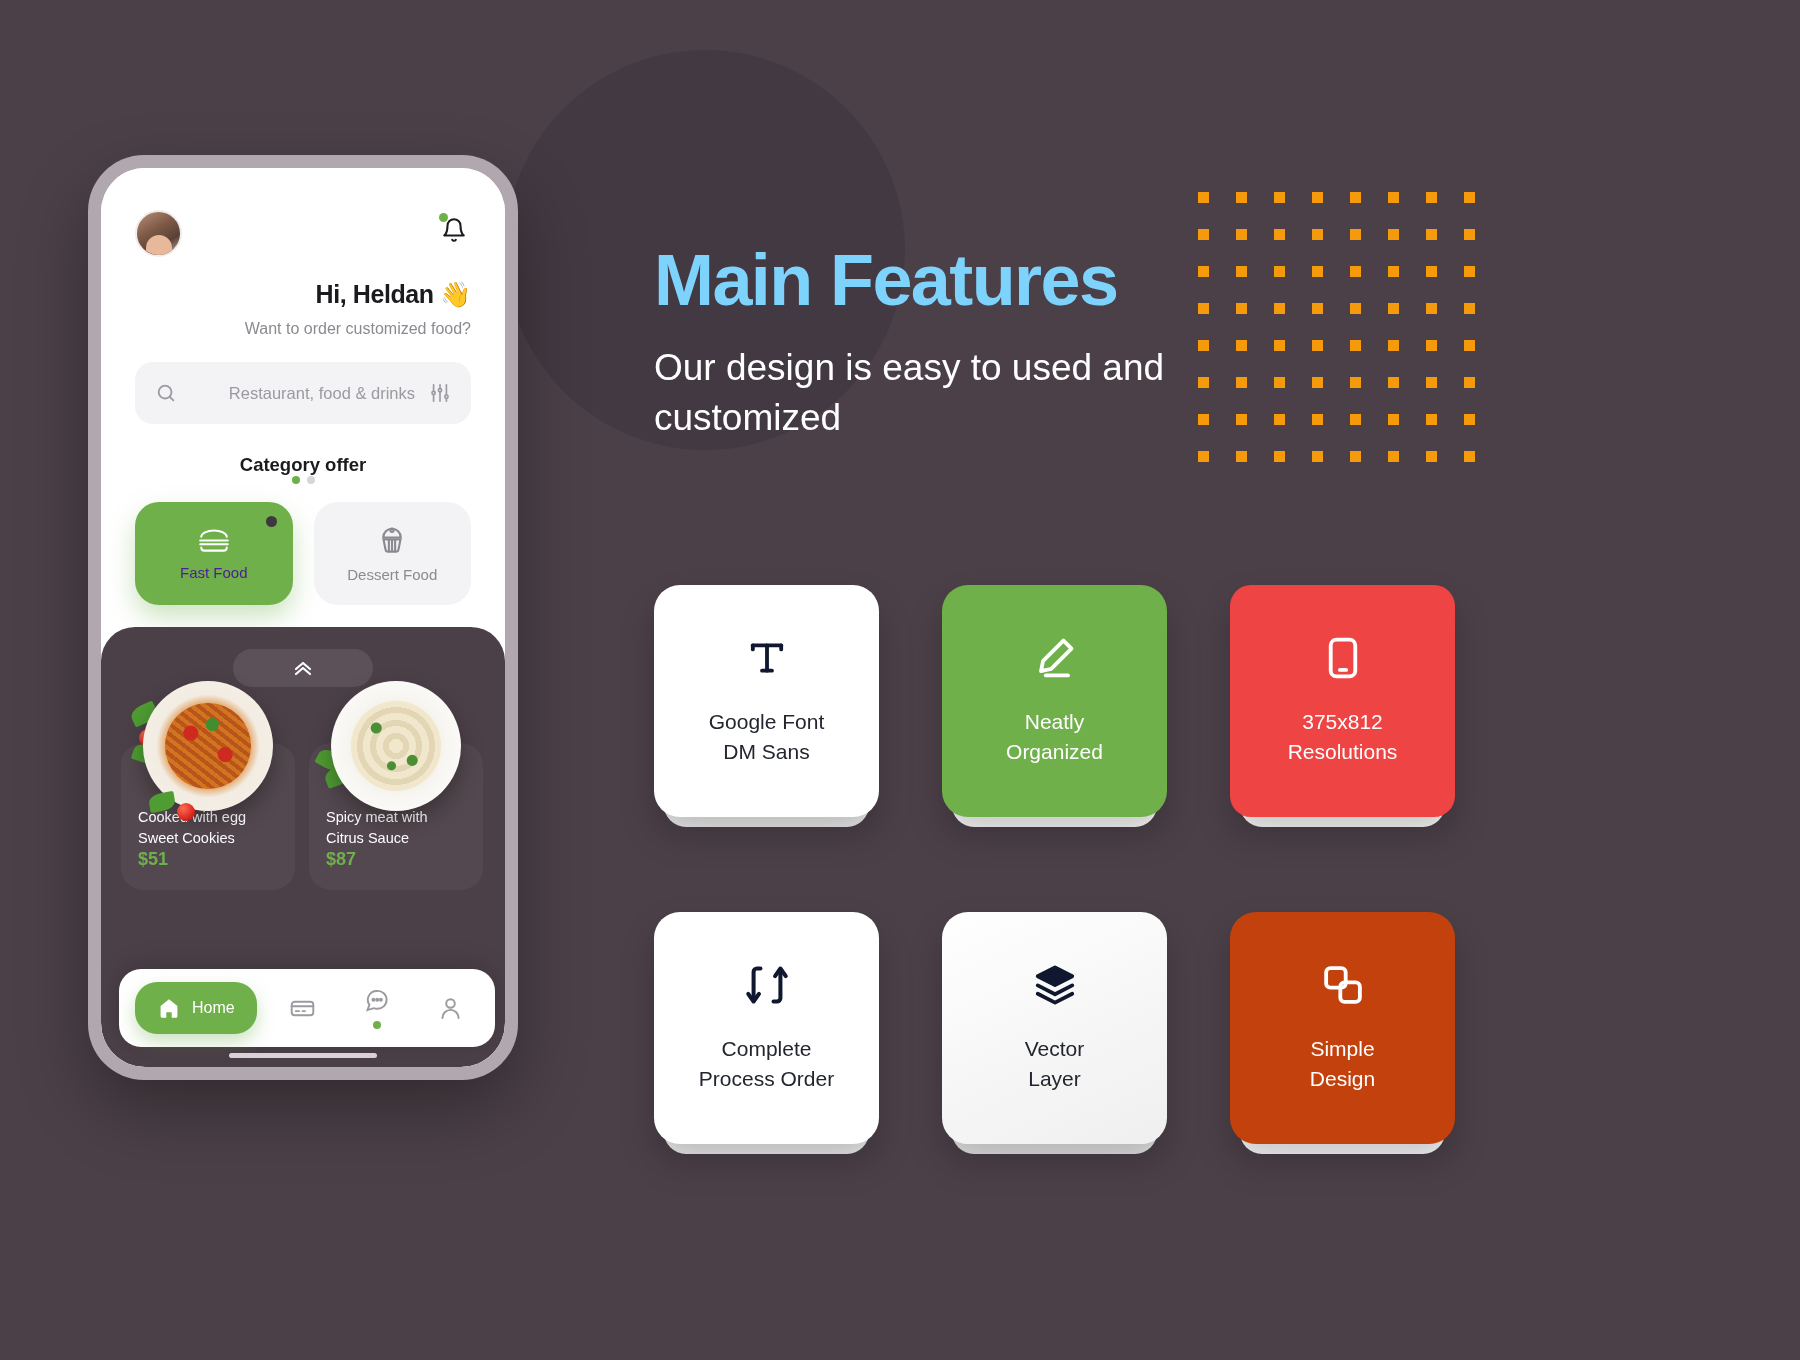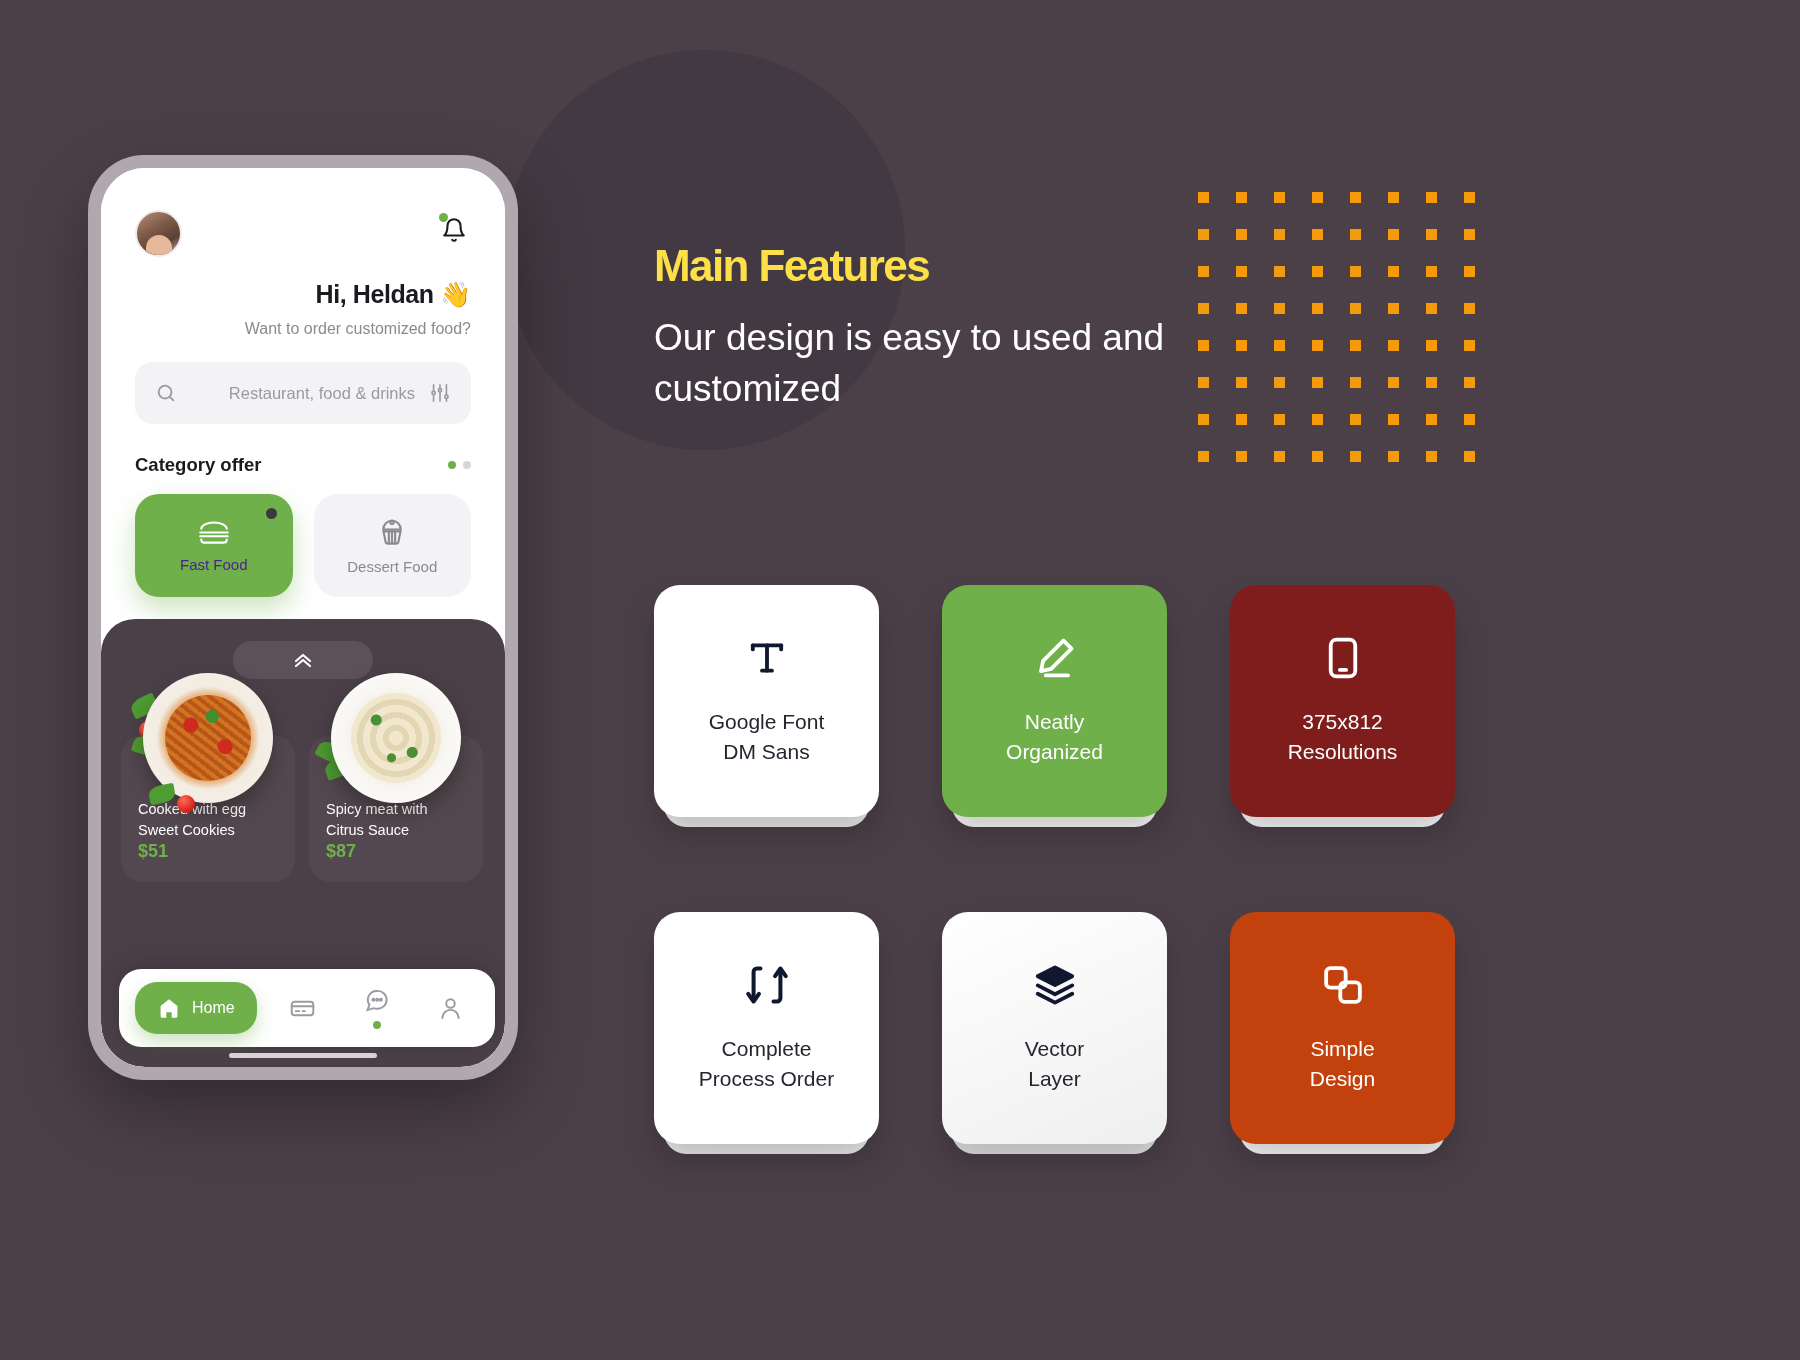--- a/index.html
+++ b/index.html
@@ -119,20 +119,21 @@
   .search-ph {
     flex:1;
     font-size:16.5px;
     color:#9a9aa0;
   }
   .sec-head {
     margin-top:30px;
     display:flex;
     align-items:center;
     justify-content:space-between;
+    flex-direction:column;
   }
   .sec-title {
     font-size:18.5px;
     font-weight:bold;
     color:#1b1b1f;
   }
   .pager { display:flex; gap:7px; align-items:center; }
   .pager i { width:8px; height:8px; border-radius:50%; background:#6fb04a; display:block; }
   .pager i.off { background:#d6d6da; }
   .cats {
@@ -309,23 +310,23 @@
     background:#d7d2d5;
   }
   
   .right {
     position:absolute;
     left:654px; top:243px;
     width:1100px;
     z-index:2;
   }
   .h1 {
-    font-size:44px;
+    font-size:72px;
     font-weight:bold;
-    color:#fde047;
+    color:#7dd3fc;
     letter-spacing:-1.6px;
     line-height:1.05;
   }
   .h2 {
     margin-top:24px;
     font-size:37px;
     color:#ffffff;
     line-height:1.36;
     max-width:660px;
     font-weight:400;
@@ -357,21 +358,21 @@
     height:22px;
     border-radius:0 0 22px 22px;
     z-index:-1;
   }
   .fcard.white { background:#ffffff; }
   .fcard.white .stack-shadow { background:#f2f1f2; }
   .fcard.greenish { background:linear-gradient(155deg,#ffffff 0%,#f0efef 100%); }
   .fcard.greenish .stack-shadow { background:#e9e8e9; }
   .fcard.green { background:#6fb04a; }
   .fcard.green .stack-shadow { background:#ffffff; }
-  .fcard.orange { background:#7f1d1d; }
+  .fcard.orange { background:#ef4444;border-radius:21px; }
   .fcard.orange .stack-shadow { background:#ffffff; }
   .fcard.dark { background:#c2410c; }
   .fcard.dark .stack-shadow { background:#ffffff; }
   .fcard-label {
     font-size:21px;
     line-height:1.43;
     text-align:center;
   }
   .fcard.white .fcard-label,
   .fcard.greenish .fcard-label { color:#23262f; }

